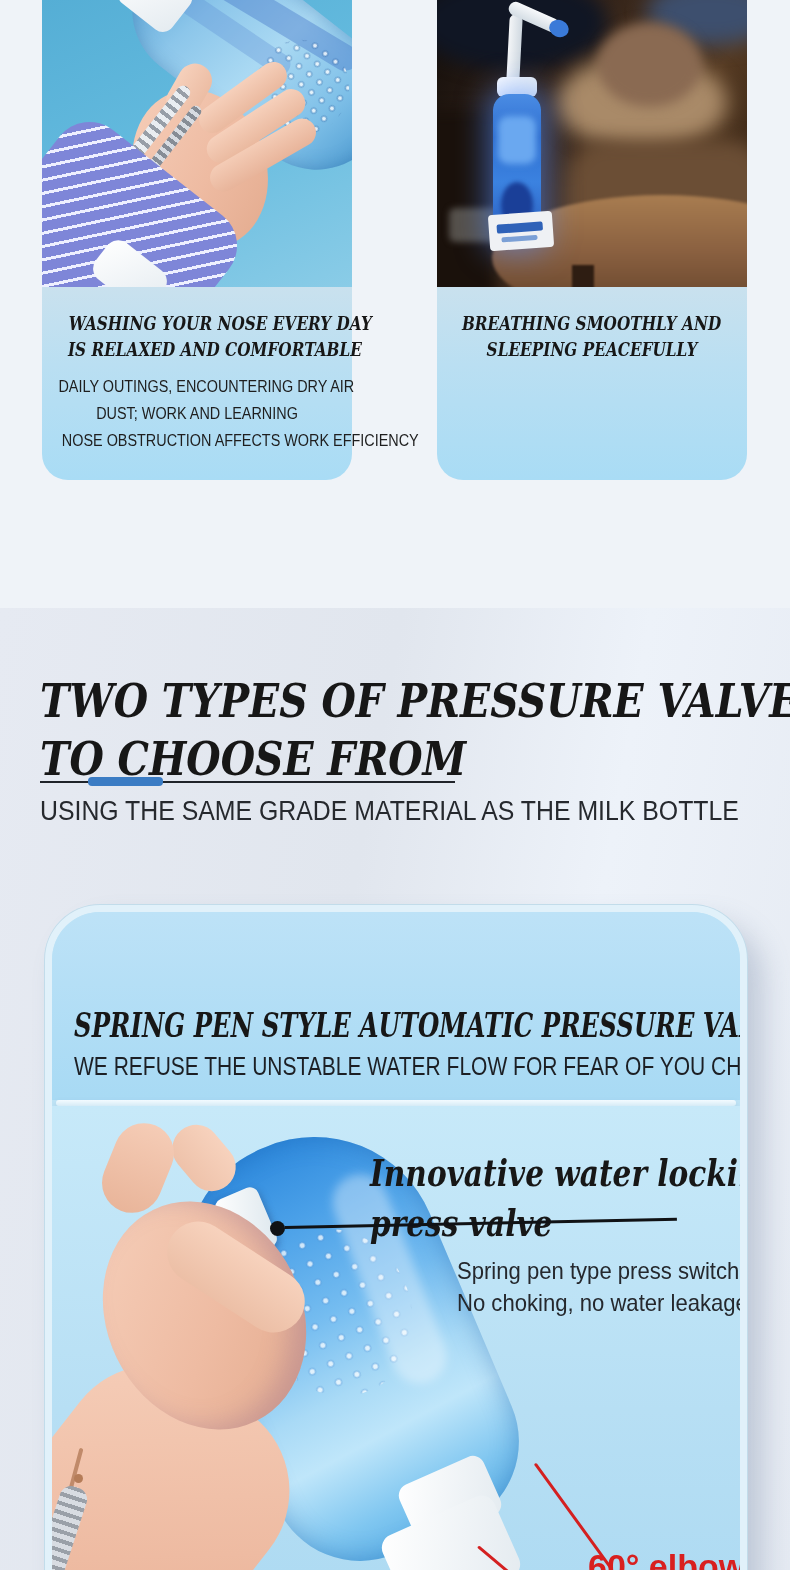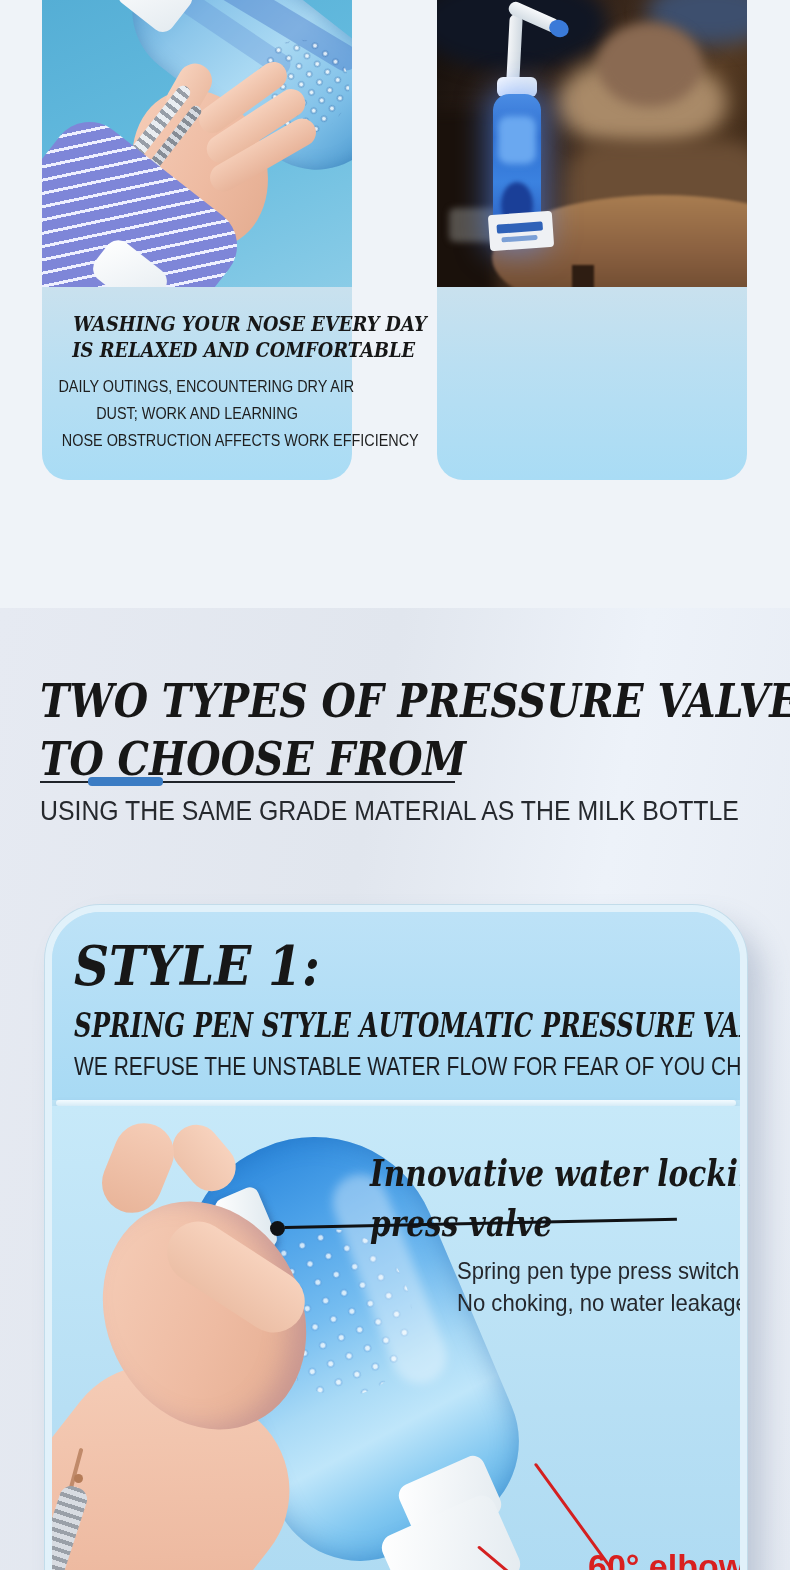--- a/index.html
+++ b/index.html
@@ -12,21 +12,21 @@
   .squeeze.c{transform-origin:50% 50%;}
 
   
   .col{position:absolute;width:310px;top:0;}
   .photo{position:absolute;left:0;top:0;width:310px;height:287px;overflow:hidden;}
   .photo-left{background:linear-gradient(155deg,#55aed5 0%,#63bade 45%,#8acce7 100%);}
   .photo-night{background:linear-gradient(120deg,#120d0a 0%,#34241a 35%,#553a22 68%,#2c1d12 100%);}
   .panel{position:absolute;left:0;top:287px;width:310px;height:193px;
     background:linear-gradient(180deg,#c9e1ee 0%,#badff2 40%,#a9dcf5 100%);
     border-radius:0 0 26px 26px;text-align:center;}
-  .p-head{position:absolute;left:0;top:24px;width:100%;font-size:21px;line-height:26px;}
+  .p-head{position:absolute;left:0;top:24px;width:100%;font-size:18px;line-height:26px;}
   .p-body{position:absolute;left:0;top:86px;width:100%;font-size:16px;line-height:27px;color:#1e1e1e;}
 
   
   .skin{background:linear-gradient(140deg,#f6cfba 0%,#eebba2 55%,#e2a98c 100%);}
   .cap-white{background:linear-gradient(120deg,#ffffff 0%,#e4ebf0 100%);}
   .dotgrid{background-image:radial-gradient(circle,rgba(255,255,255,.9) 1.5px,rgba(40,95,160,.5) 2.6px,transparent 3.8px);
     background-size:13px 13px;border-radius:50%;}
   .bubbles{background-image:radial-gradient(circle,rgba(255,255,255,.8) 2px,rgba(80,140,210,.38) 3.2px,transparent 4.6px);
     background-size:20px 20px;border-radius:50%;}
 
@@ -125,39 +125,40 @@
       <div class="abs" style="left:56px;top:94px;width:48px;height:152px;border-radius:16px 16px 10px 10px;background:linear-gradient(180deg,#4a8ce4 0%,#2f6fd0 28%,#3b82e0 58%,#2857b8 100%);box-shadow:0 0 30px 7px rgba(80,140,255,.55);">
         <div class="abs" style="left:5px;top:22px;width:38px;height:48px;border-radius:10px;background:#6aa8f0;filter:blur(3px);"></div>
         <div class="abs" style="left:8px;top:88px;width:32px;height:46px;border-radius:50%;background:#1a3f98;filter:blur(2px);"></div>
       </div>
       <div class="abs" style="left:52px;top:213px;width:64px;height:36px;border-radius:4px;background:#eff1f4;transform:rotate(-4deg);">
         <div class="abs" style="left:8px;top:10px;width:46px;height:9px;border-radius:2px;background:#2f62b8;"></div>
         <div class="abs" style="left:12px;top:23px;width:36px;height:5px;border-radius:2px;background:#7ba0d6;"></div>
       </div>
     </div>
     <div class="panel">
+      <div class="p-head ff-fat">
+        <span class="squeeze c" style="transform:scaleX(.85);">BREATHING SMOOTHLY AND</span><br>
+        <span class="squeeze c" style="transform:scaleX(.85);">SLEEPING PEACEFULLY</span>
+      </div>
     </div>
   </div>
 
   <div class="band">
     <div class="sec-title ff-fat">
       <span class="squeeze" style="transform:scaleX(.84);">TWO TYPES OF PRESSURE VALVES</span><br>
       <span class="squeeze" style="transform:scaleX(.84);">TO CHOOSE FROM</span>
     </div>
     <div class="sec-rule"></div>
     <div class="sec-accent" style="background:#3b7cc4;"></div>
     <div class="sec-sub ff-sans">
       <span class="squeeze" style="transform:scaleX(.92);">USING THE SAME GRADE MATERIAL AS THE MILK BOTTLE</span>
     </div>
 
     <div class="style-card">
       <div class="card-header">
-        <div class="ch-style ff-fat">
-          <span class="squeeze" style="transform:scaleX(.9);">STYLE 1:</span>
-        </div>
         <div class="ch-sub ff-fat">
           <span class="squeeze" style="transform:scaleX(.72);">SPRING PEN STYLE AUTOMATIC PRESSURE VALVE</span>
         </div>
         <div class="ch-tag ff-sans">
           <span class="squeeze" style="transform:scaleX(.84);">WE REFUSE THE UNSTABLE WATER FLOW FOR FEAR OF YOU CHOKING ON IT</span>
         </div>
       </div>
       <div class="card-sep"></div>
 
       <div class="card-body">

